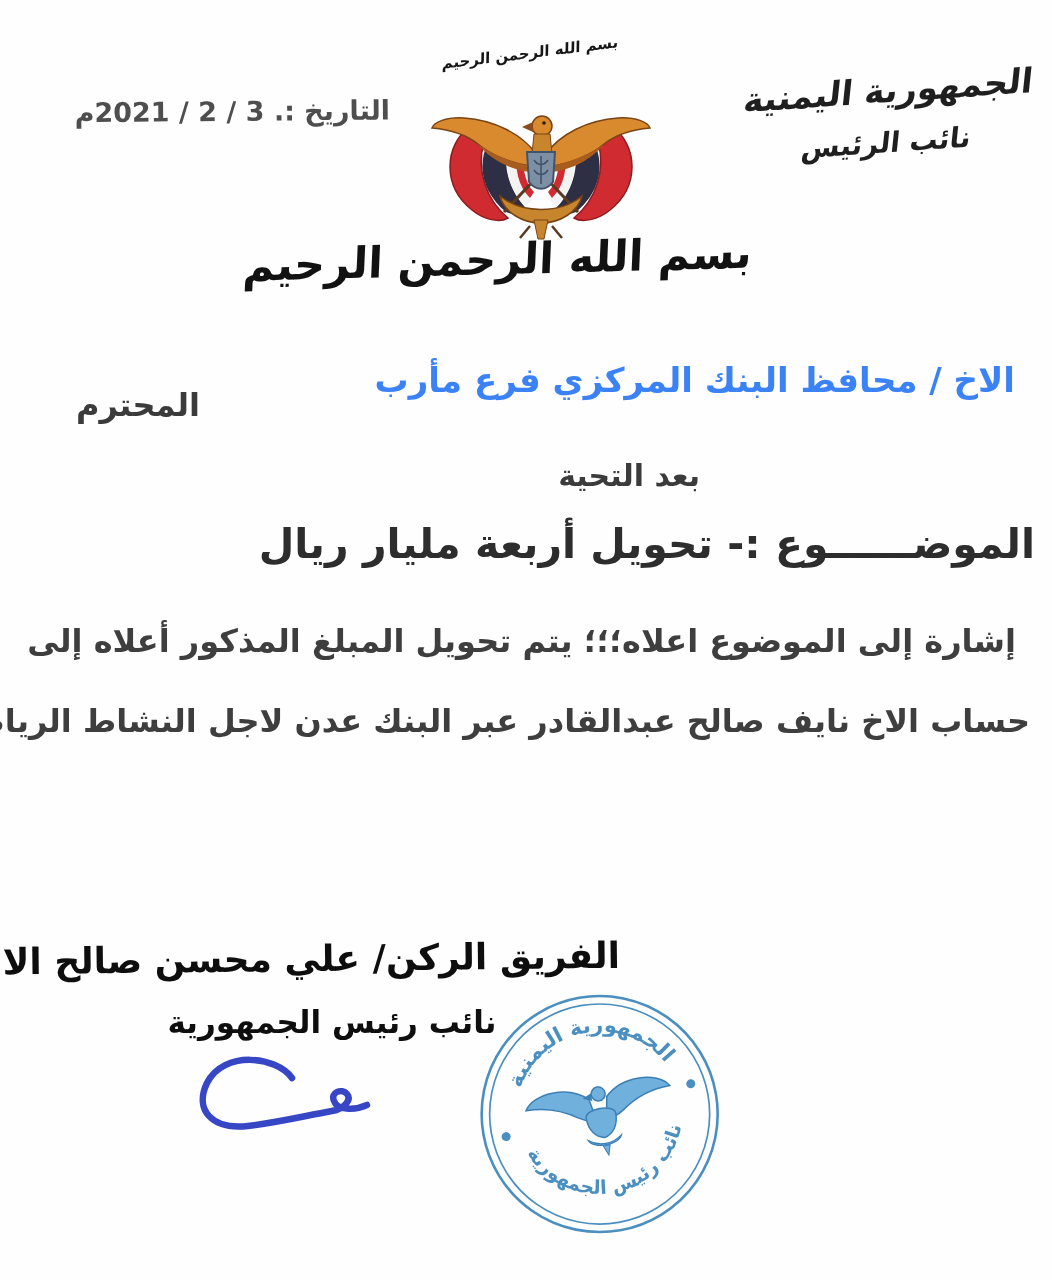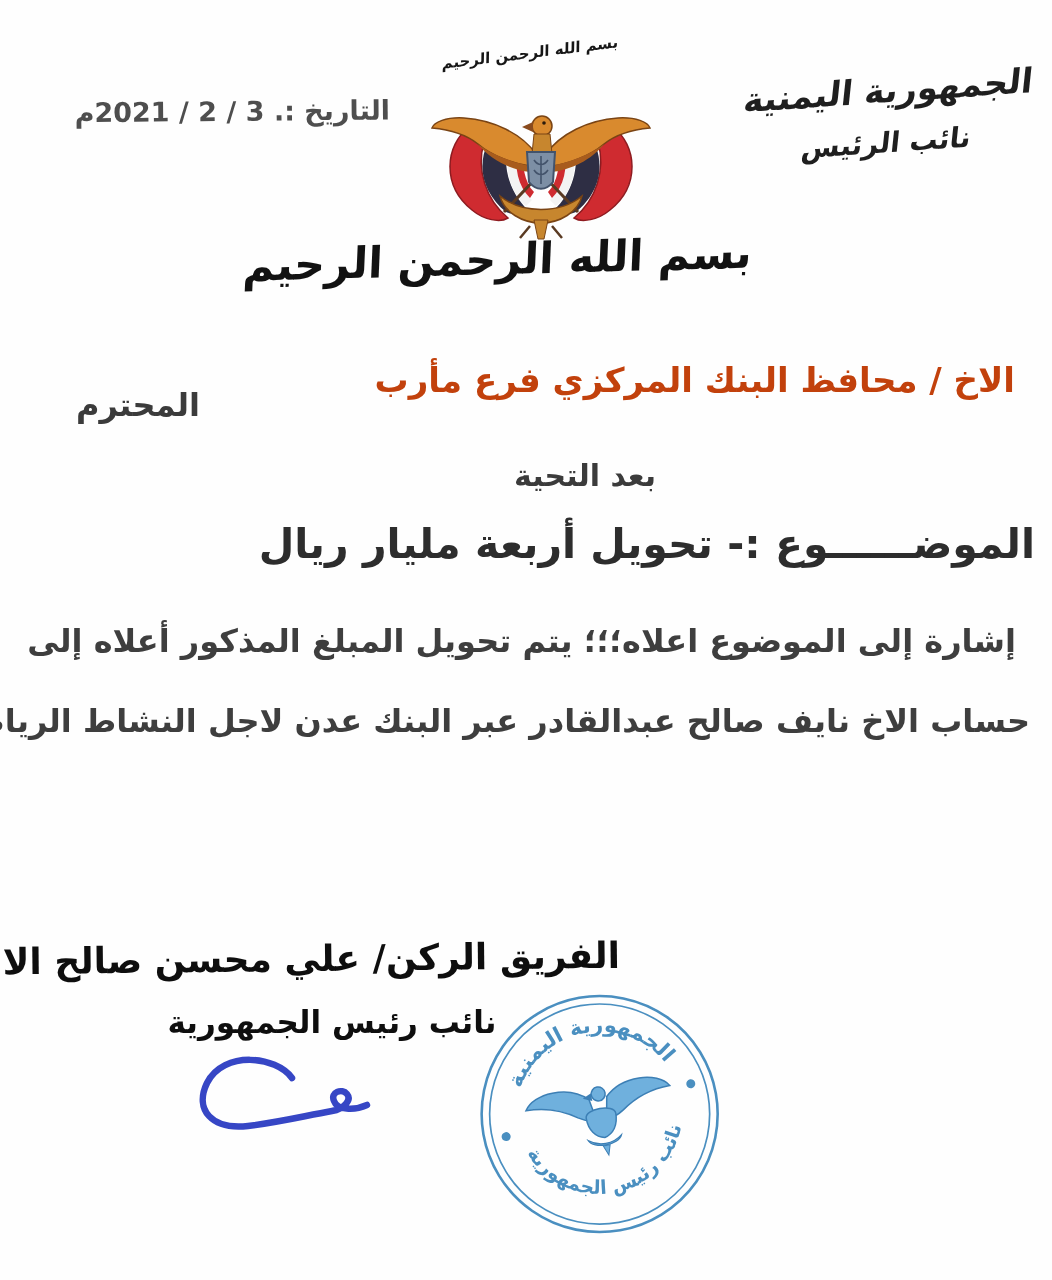--- a/index.html
+++ b/index.html
@@ -46,29 +46,29 @@
   }
   .bismillah-large{
     left:262px;top:234px;width:490px;
     font-size:43px;font-weight:bold;color:#121212;
     text-align:center;white-space:nowrap;
     transform:rotate(-1.5deg) skewX(-4deg);
   }
   
   .recipient{
     right:37px;top:360px;
-    font-size:34px;font-weight:bold;color:#c2410c;
+    font-size:34px;font-weight:bold;color:#3b82f6;
     white-space:nowrap;direction:rtl;
   }
   .honorific{
     left:76px;top:386px;
     font-size:32px;font-weight:bold;color:#3b3b3b;
   }
   .greeting{
-    left:470px;top:458px;width:230px;text-align:center;
+    left:470px;top:458px;width:230px;text-align:right;
     font-size:30px;font-weight:bold;color:#3b3b3b;
   }
   .subject{
     right:17px;top:520px;
     font-size:41px;font-weight:bold;color:#2d2d2d;
     white-space:nowrap;direction:rtl;
   }
   .body-line{
     font-size:32px;font-weight:bold;color:#3e3e3e;
     white-space:nowrap;direction:rtl;

